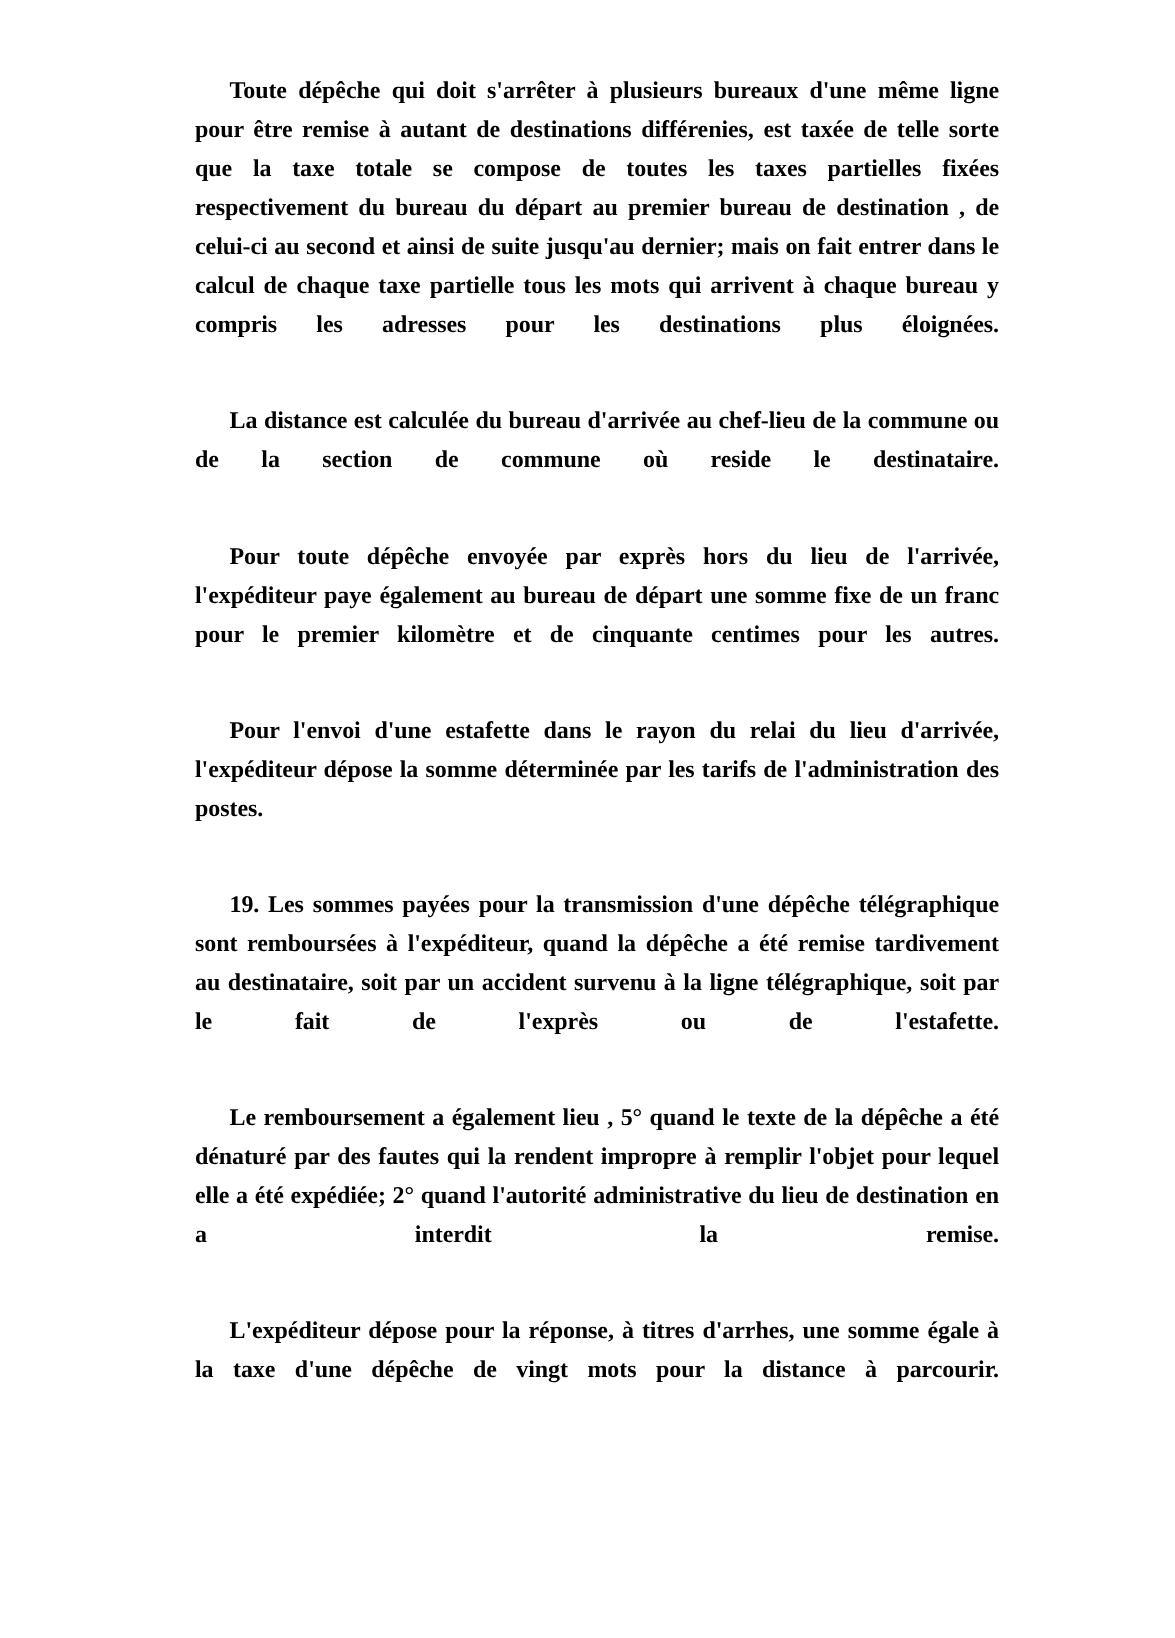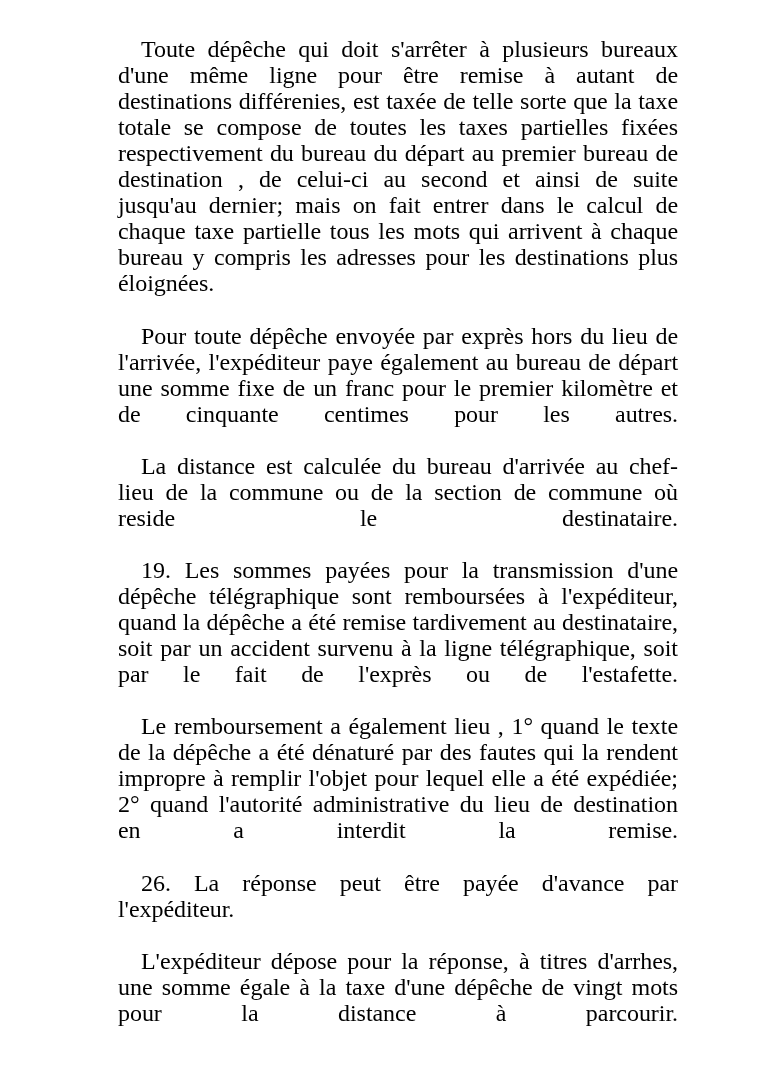--- a/index.html
+++ b/index.html
@@ -24,45 +24,45 @@
 
   #text-block {
     position: absolute;
     left: 118px;
     top: 36px;
     width: 560px;
   }
 
   
   .para {
-    margin: 0;
+    margin: 12px;
     text-align: justify;
     text-justify: inter-word;
-    font-size: 24px;
+    font-size: 16px;
     line-height: 26.05px;
     text-indent: 23px;
-    font-weight: 400;
+    font-weight: 700;
     letter-spacing: -0.05px;
     word-spacing: 0.4px;
     -webkit-font-smoothing: none;
   }
 
   
   .para::after {
     content: "";
     display: inline-block;
     width: 100%;
   }
 </style>
 </head>
 <body>
 
 <div id="page" style="background: rgb(255, 255, 255);">
   <div id="text-block" style="color: rgb(0, 0, 0);">
       <p class="para">Toute dépêche qui doit s'arrêter à plusieurs bureaux d'une même ligne pour être remise à autant de destinations différenies, est taxée de telle sorte que la taxe totale se compose de toutes les taxes partielles fixées respectivement du bureau du départ au premier bureau de destination , de celui-ci au second et ainsi de suite jusqu'au dernier; mais on fait entrer dans le calcul de chaque taxe partielle tous les mots qui arrivent à chaque bureau y compris les adresses pour les destinations plus éloignées.</p>
+      <p class="para">La distance est calculée du bureau d'arrivée au chef-lieu de la commune ou de la section de commune où reside le destinataire.</p>
       <p class="para">Pour toute dépêche envoyée par exprès hors du lieu de l'arrivée, l'expéditeur paye également au bureau de départ une somme fixe de un franc pour le premier kilomètre et de cinquante centimes pour les autres.</p>
-      <p class="para">La distance est calculée du bureau d'arrivée au chef-lieu de la commune ou de la section de commune où reside le destinataire.</p>
+      <p class="para">Pour l'envoi d'une estafette dans le rayon du relai du lieu d'arrivée, l'expéditeur dépose la somme déterminée par les tarifs de l'administration des postes.</p>
       <p class="para">19. Les sommes payées pour la transmission d'une dépêche télégraphique sont remboursées à l'expéditeur, quand la dépêche a été remise tardivement au destinataire, soit par un accident survenu à la ligne télégraphique, soit par le fait de l'exprès ou de l'estafette.</p>
-      <p class="para">Le remboursement a également lieu , 1° quand le texte de la dépêche a été dénaturé par des fautes qui la rendent impropre à remplir l'objet pour lequel elle a été expédiée; 2° quand l'autorité administrative du lieu de destination en a interdit la remise.</p>
-      <p class="para">26. La réponse peut être payée d'avance par l'expéditeur.</p>
+      <p class="para">Le remboursement a également lieu , 5° quand le texte de la dépêche a été dénaturé par des fautes qui la rendent impropre à remplir l'objet pour lequel elle a été expédiée; 2° quand l'autorité administrative du lieu de destination en a interdit la remise.</p>
       <p class="para">L'expéditeur dépose pour la réponse, à titres d'arrhes, une somme égale à la taxe d'une dépêche de vingt mots pour la distance à parcourir.</p>
     </div>
 </div>
 
 </body></html>

